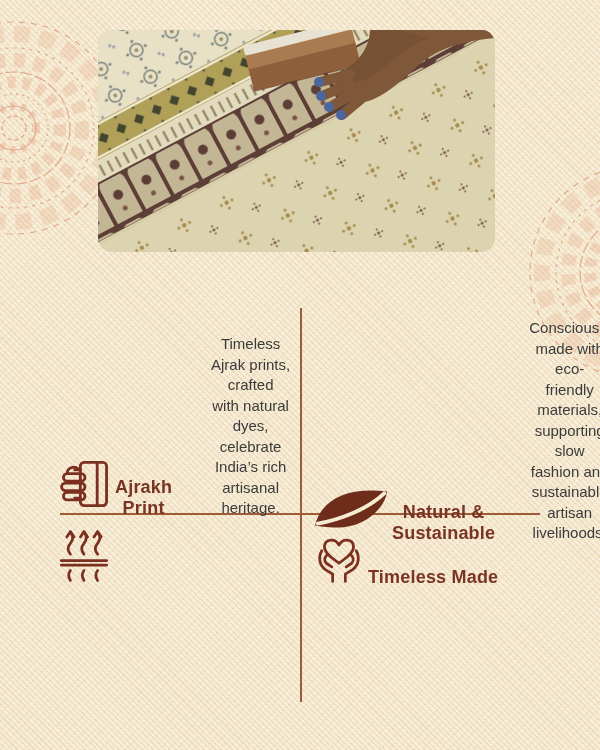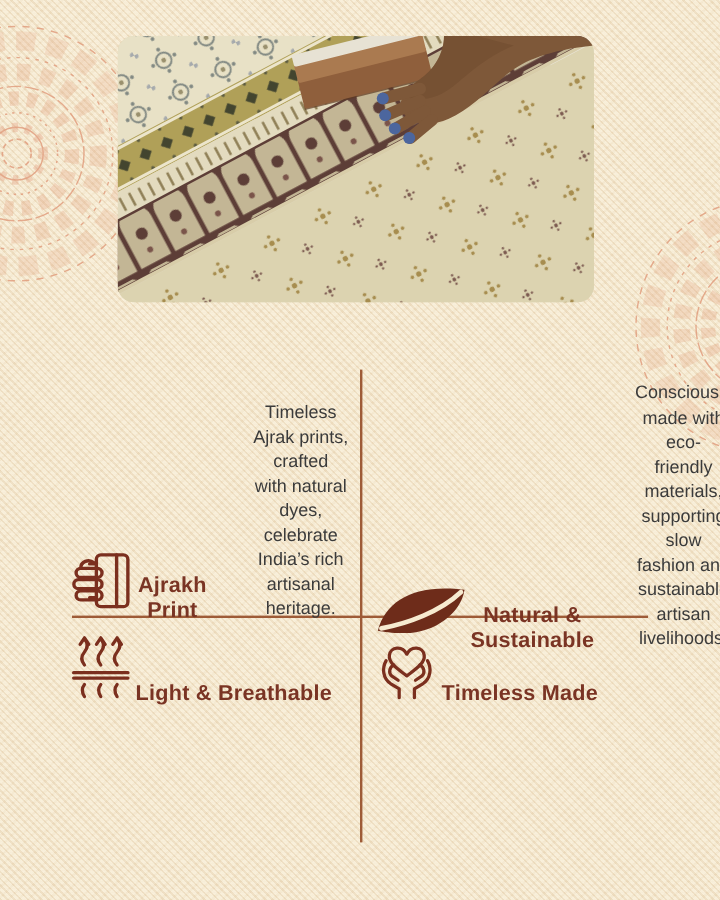--- a/index.html
+++ b/index.html
@@ -201,21 +201,20 @@
       <path d="M28 11 L32 5 L36 11"></path>
       <path d="M47 30 q-5 -6 0 -12 q5 -6 0 -12"></path>
       <path d="M43 11 L47 5 L51 11"></path>
       <line x1="7" y1="37" x2="57" y2="37"></line>
       <line x1="7" y1="42" x2="57" y2="42"></line>
       <path d="M17 48 q-4 5 0 11"></path>
       <path d="M32 48 q-4 5 0 11"></path>
       <path d="M47 48 q-4 5 0 11"></path>
     </svg>
   </div>
-  <h3>Light &amp; Breathable</h3>
 </section>
 
 <section class="cell" id="cell-artisan">
   <div class="icon-box small">
     <svg class="stroke-icon" width="58" height="58" viewBox="0 0 64 64">
       <path d="M32 20 C28 12 17 13 16 21 C15 28 23 33 32 40 C41 33 49 28 48 21 C47 13 36 12 32 20 Z"></path>
       <path d="M13 26 C9 33 10 42 17 47 L25 52 L25 60"></path>
       <path d="M20 30 C16 32 15 37 18 40 L24 44"></path>
       <path d="M51 26 C55 33 54 42 47 47 L39 52 L39 60"></path>
       <path d="M44 30 C48 32 49 37 46 40 L40 44"></path>

